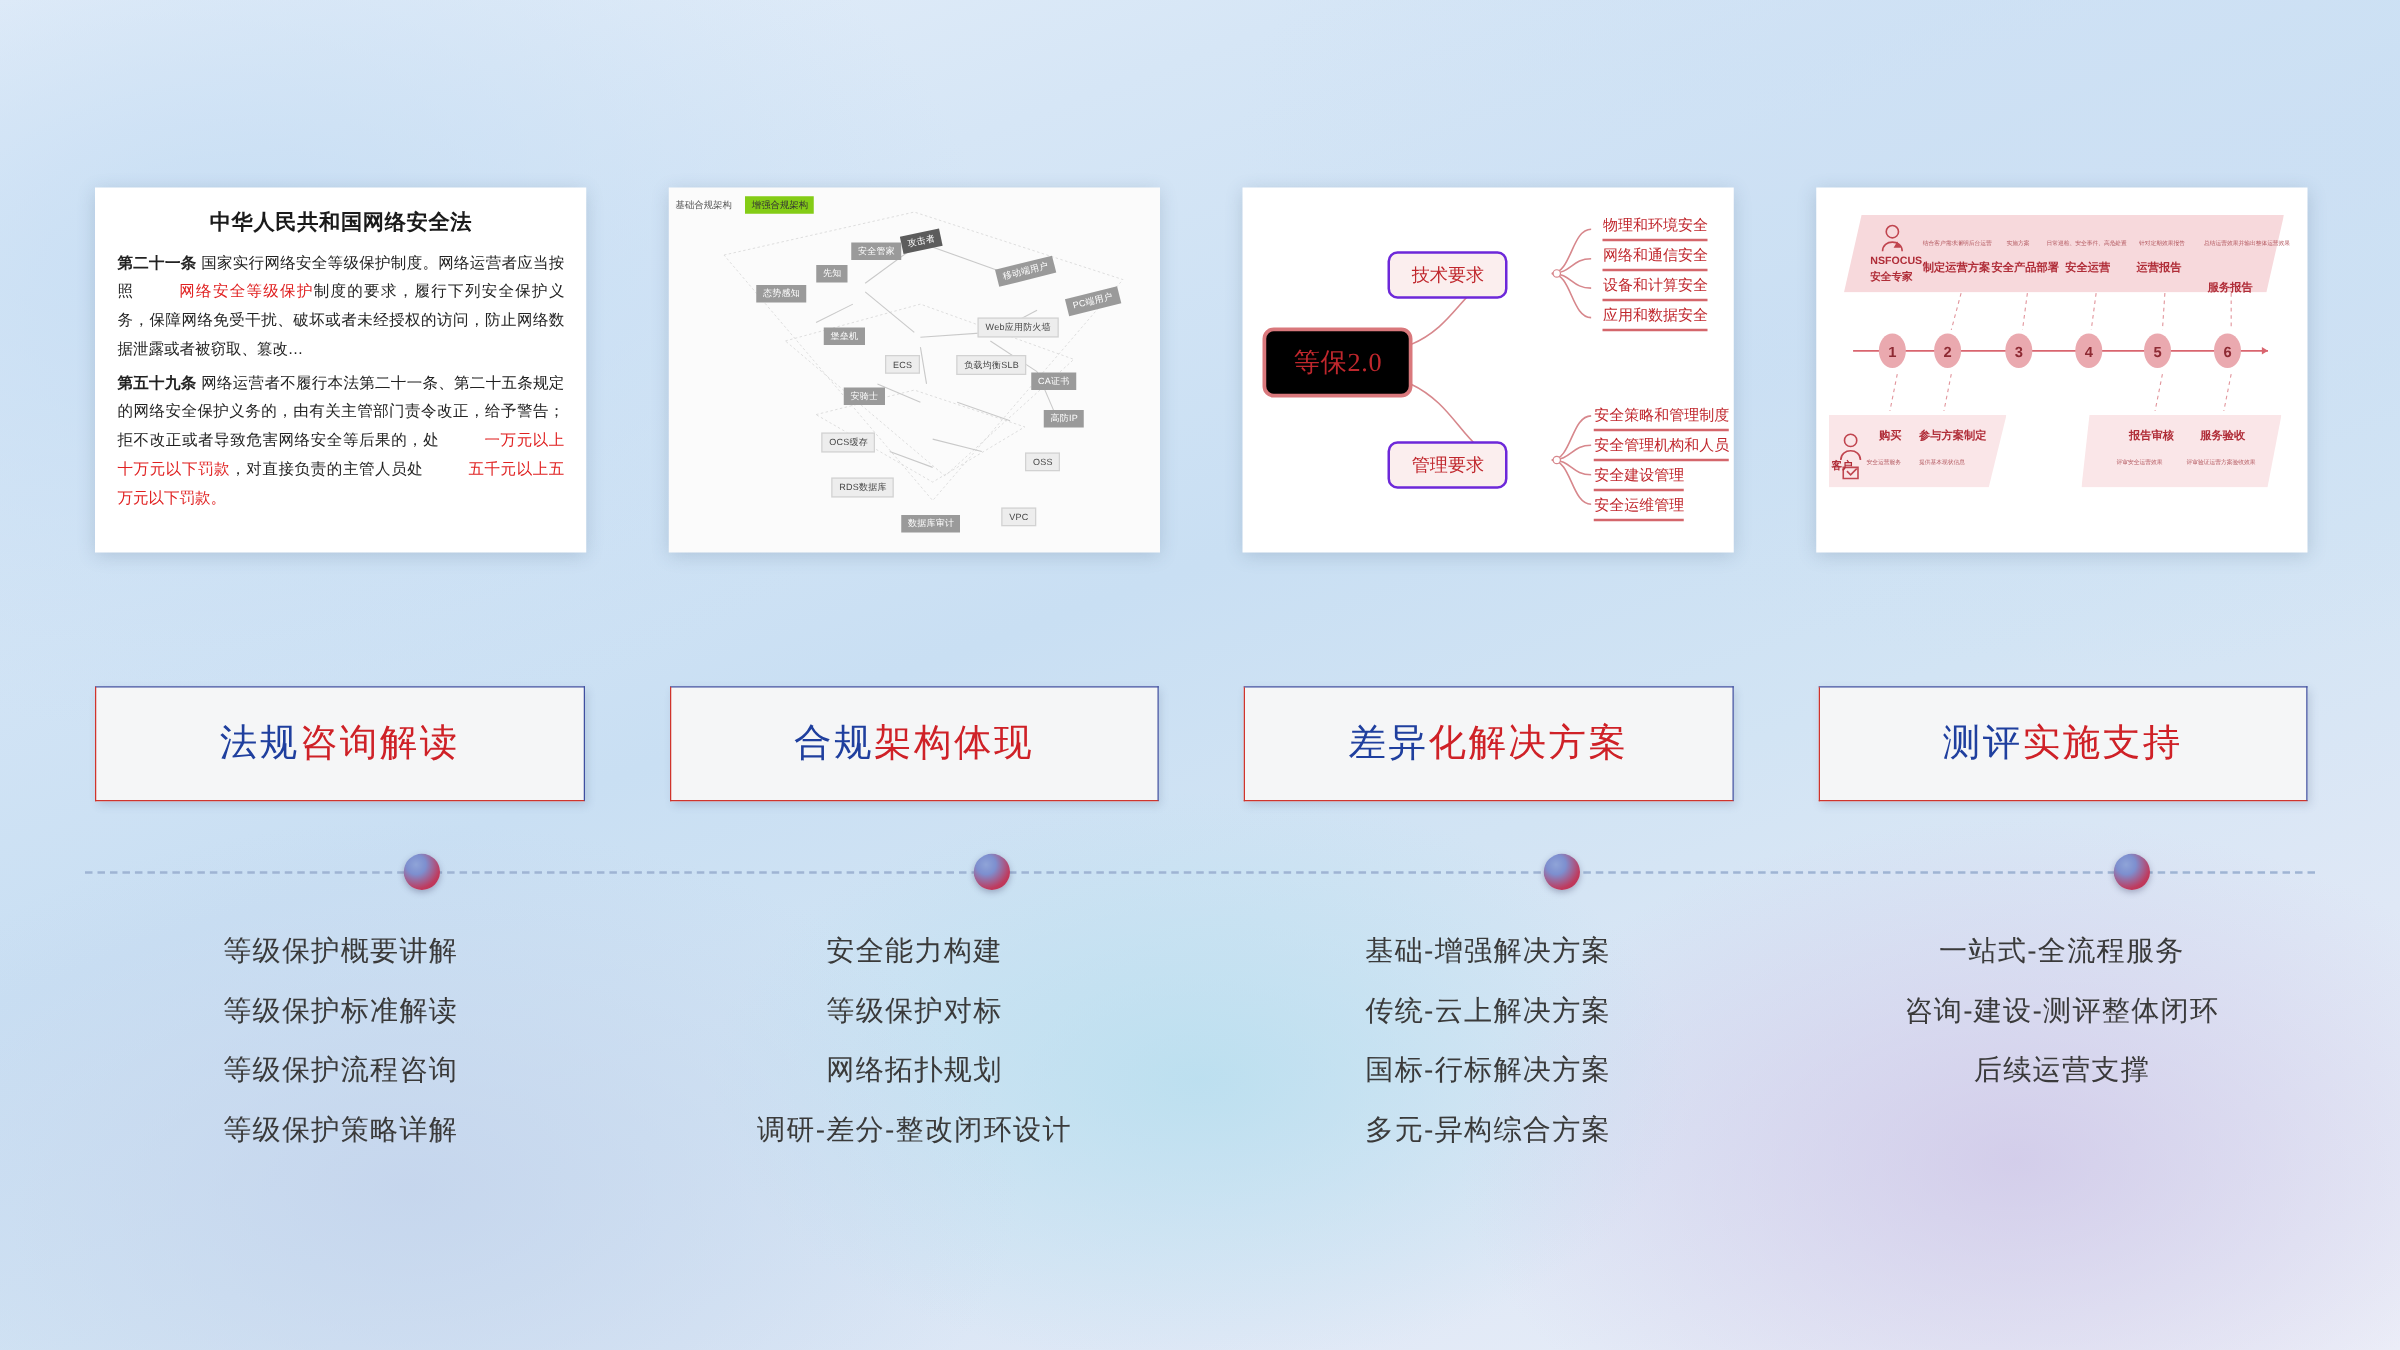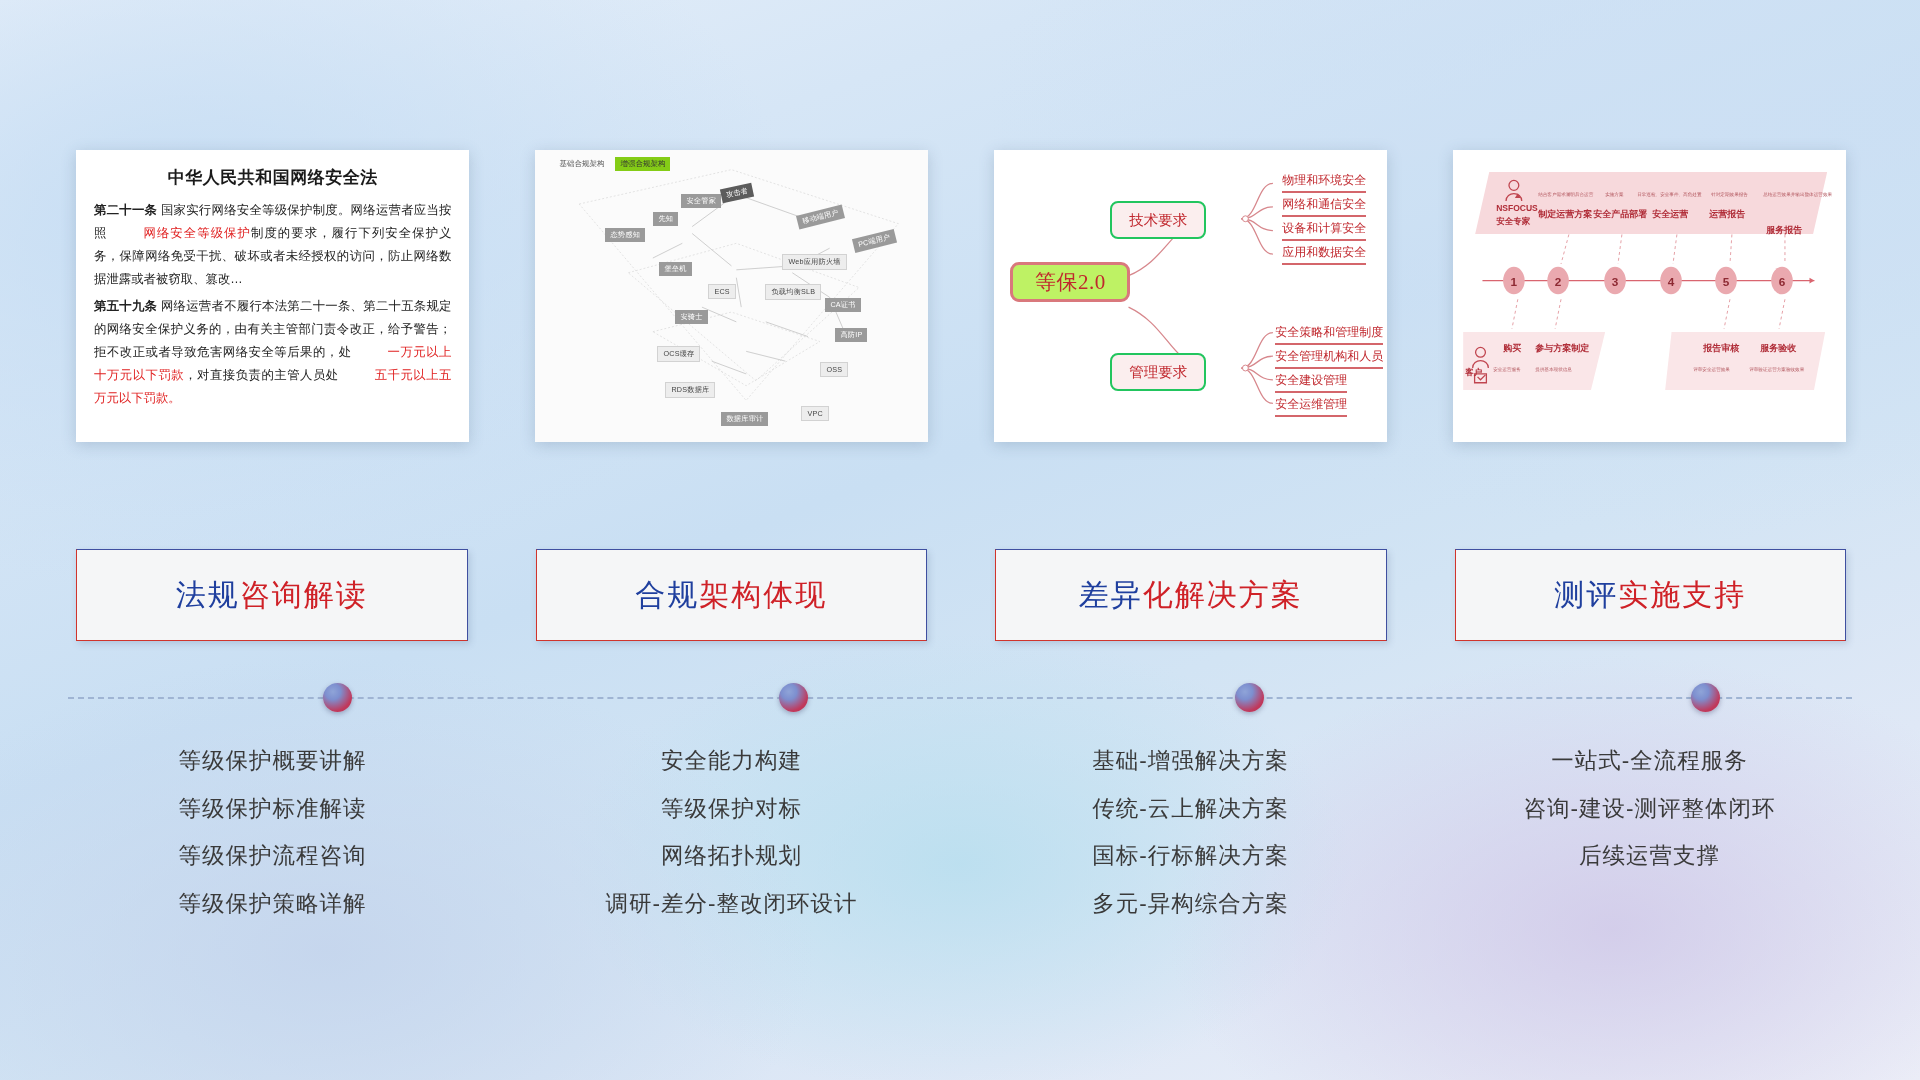--- a/index.html
+++ b/index.html
@@ -35,43 +35,43 @@
   .law-title {
     text-align: center; font-weight: bold; font-size: 17px;
     color: #1a1a1a; letter-spacing: .5px; margin-bottom: 10px;
   }
   .law-p { font-size: 12.4px; line-height: 1.85; color: #222; text-align: justify; }
   .law-p b { font-weight: bold; }
   .law-red { color: #e02020; padding-left: 36px; }
 
   
   .arch-card { background: #fbfbfb; }
-  .arch-tabs { position: absolute; top: 7px; left: 19px; display: flex; gap: 6px; justify-content: flex-end; }
+  .arch-tabs { position: absolute; top: 7px; left: 0; display: flex; gap: 6px; justify-content: flex-end; }
   .arch-tab { font-size: 7.5px; color: #555; padding: 2px 5px; }
   .arch-tab.sel { background: #84cc16; color: #333; }
   .arch-svg { position: absolute; inset: 0; }
   .node-box {
     position: absolute; font-size: 7.2px; color: #fff; background: #9a9a9a;
     padding: 2px 5px; white-space: nowrap; letter-spacing: .2px;
   }
   .node-box.lt { background: #ededed; color: #444; border: 1px solid #d2d2d2; }
   .node-box.dk { background: #5c5c5c; }
 
   
   .mind-card { background: #fff; }
   .mm-root {
     position: absolute; left: 16px; top: 112px;
-    width: 120px; height: 40px; border: 3px solid #d9787c; border-radius: 9px;
-    background: #bef264; display: flex; align-items: center; justify-content: center;
+    width: 120px; height: 56px; border: 3px solid #d9787c; border-radius: 9px;
+    background: #000000; display: flex; align-items: center; justify-content: center;
     color: #c0272d; font-size: 21px; letter-spacing: .5px;
     font-family: "Liberation Serif", "DejaVu Serif", serif;
   }
   .mm-branch {
     position: absolute; width: 96px; height: 38px;
-    border: 2px solid #22c55e; border-radius: 8px; background: #fbeeee;
+    border: 2px solid #6d28d9; border-radius: 8px; background: #fbeeee;
     display: flex; align-items: center; justify-content: center;
     color: #c0272d; font-size: 14.5px;
     font-family: "Liberation Serif", "DejaVu Serif", serif;
   }
   .mm-leaf {
     position: absolute; color: #c0272d; font-size: 12px; white-space: nowrap;
     padding-bottom: 2px; border-bottom: 2.2px solid #d4666b;
     font-family: "Liberation Serif", "DejaVu Serif", serif;
   }
 

